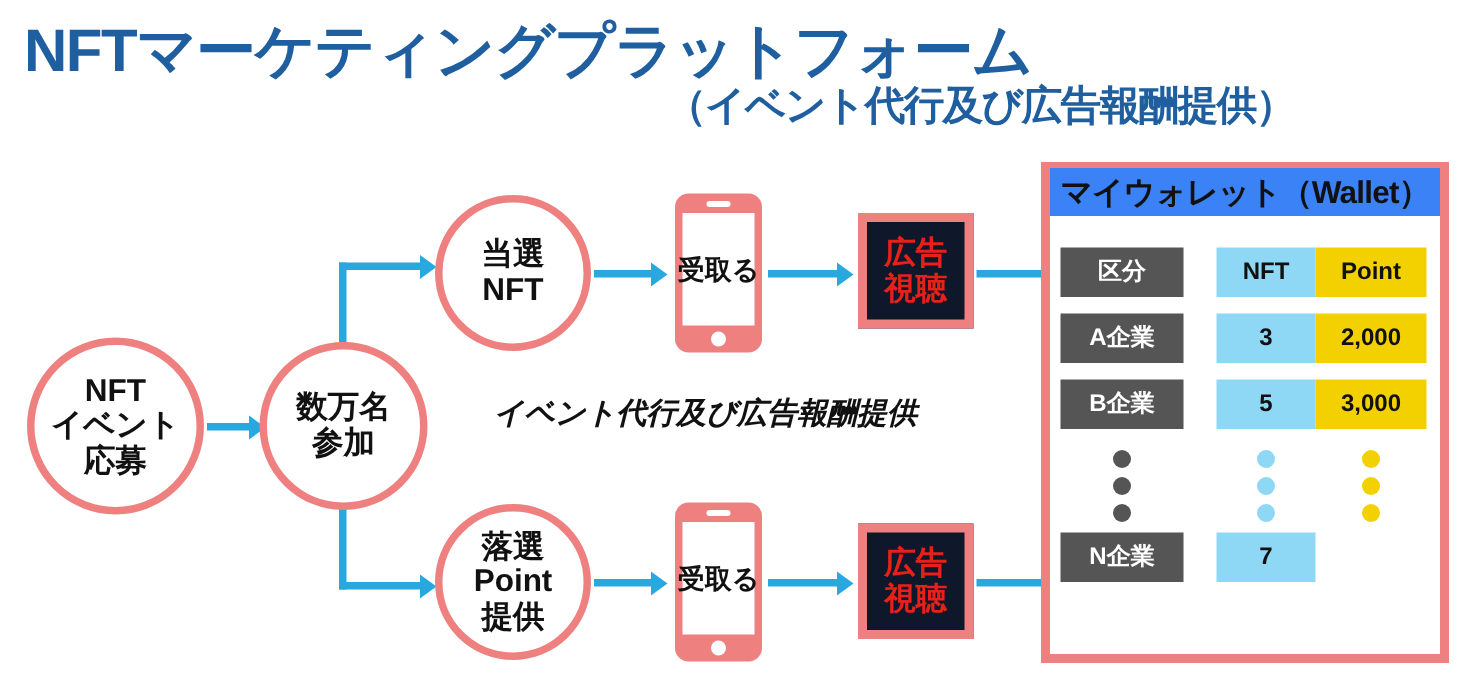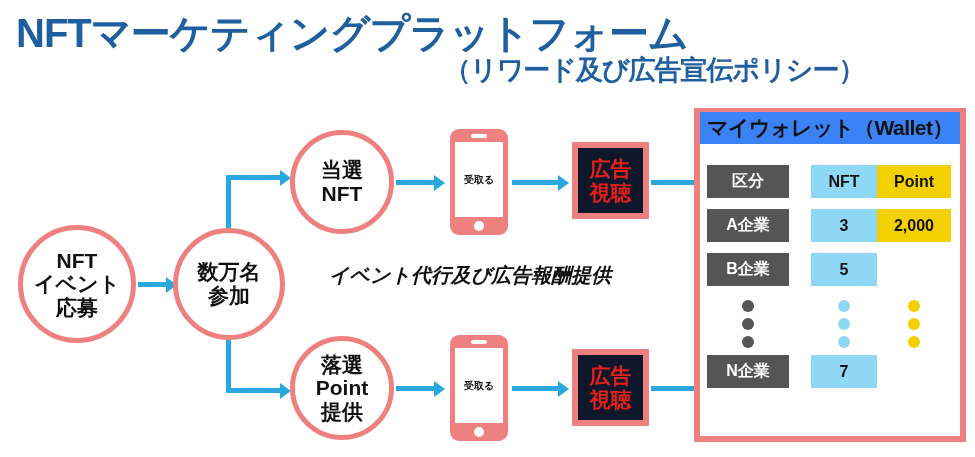--- a/index.html
+++ b/index.html
@@ -39,21 +39,21 @@
   
   .phone{
     position:absolute;width:58px;height:106px;background:#ef8080;
     border-radius:9px;box-sizing:border-box;
   }
   .phone .screen{
     position:absolute;left:5px;top:13px;width:48px;height:75px;
     background:#ffffff;
     display:flex;align-items:center;justify-content:center;
   }
-  .phone .screen span{font-size:10px;font-weight:bold;color:#111;white-space:nowrap;}
+  .phone .screen span{font-size:18px;font-weight:bold;color:#111;white-space:nowrap;}
   .phone .slot{
     position:absolute;left:50%;top:5px;transform:translateX(-50%);
     width:16px;height:4px;background:#ffffff;border-radius:2px;
   }
   .phone .home{
     position:absolute;left:50%;bottom:4px;transform:translateX(-50%);
     width:10px;height:10px;background:#ffffff;border-radius:50%;
   }
   #ph-top{left:450px;top:129px;}
   #ph-bot{left:450px;top:335px;}
@@ -118,21 +118,21 @@
   .dot.g{background:#555555;}
   .dot.b{background:#8fd8f5;}
   .dot.y{background:#f3d000;}
 </style>
 </head>
 <body>
 
 <div class="stage">
 
   <div class="title">NFTマーケティングプラットフォーム</div>
-  <div class="subtitle">（リワード及び広告宣伝ポリシー）</div>
+  <div class="subtitle">（イベント代行及び広告報酬提供）</div>
 
   <div class="hline" style="left:138px;top:282px;width:30px;"></div>
   <div class="ahead" style="left:166px;top:277px;"></div>
 
   <div class="vline" style="left:226px;top:175px;height:56px;"></div>
   <div class="hline" style="left:226px;top:175px;width:56px;"></div>
   <div class="ahead" style="left:280px;top:170px;"></div>
 
   <div class="vline" style="left:226px;top:337px;height:56px;"></div>
   <div class="hline" style="left:226px;top:388px;width:56px;"></div>
@@ -217,20 +217,21 @@
 
     <div class="wrow">
       <div class="cell c-name">A企業</div>
       <div class="cell c-nft">3</div>
       <div class="cell c-pt">2,000</div>
     </div>
 
     <div class="wrow">
       <div class="cell c-name">B企業</div>
       <div class="cell c-nft">5</div>
+      <div class="cell c-pt">3,000</div>
     </div>
 
     <div class="dotrow">
       <div class="dotcol n">
         <div class="dot g"></div>
         <div class="dot g"></div>
         <div class="dot g"></div>
       </div>
       <div class="dotcol f">
         <div class="dot b"></div>

